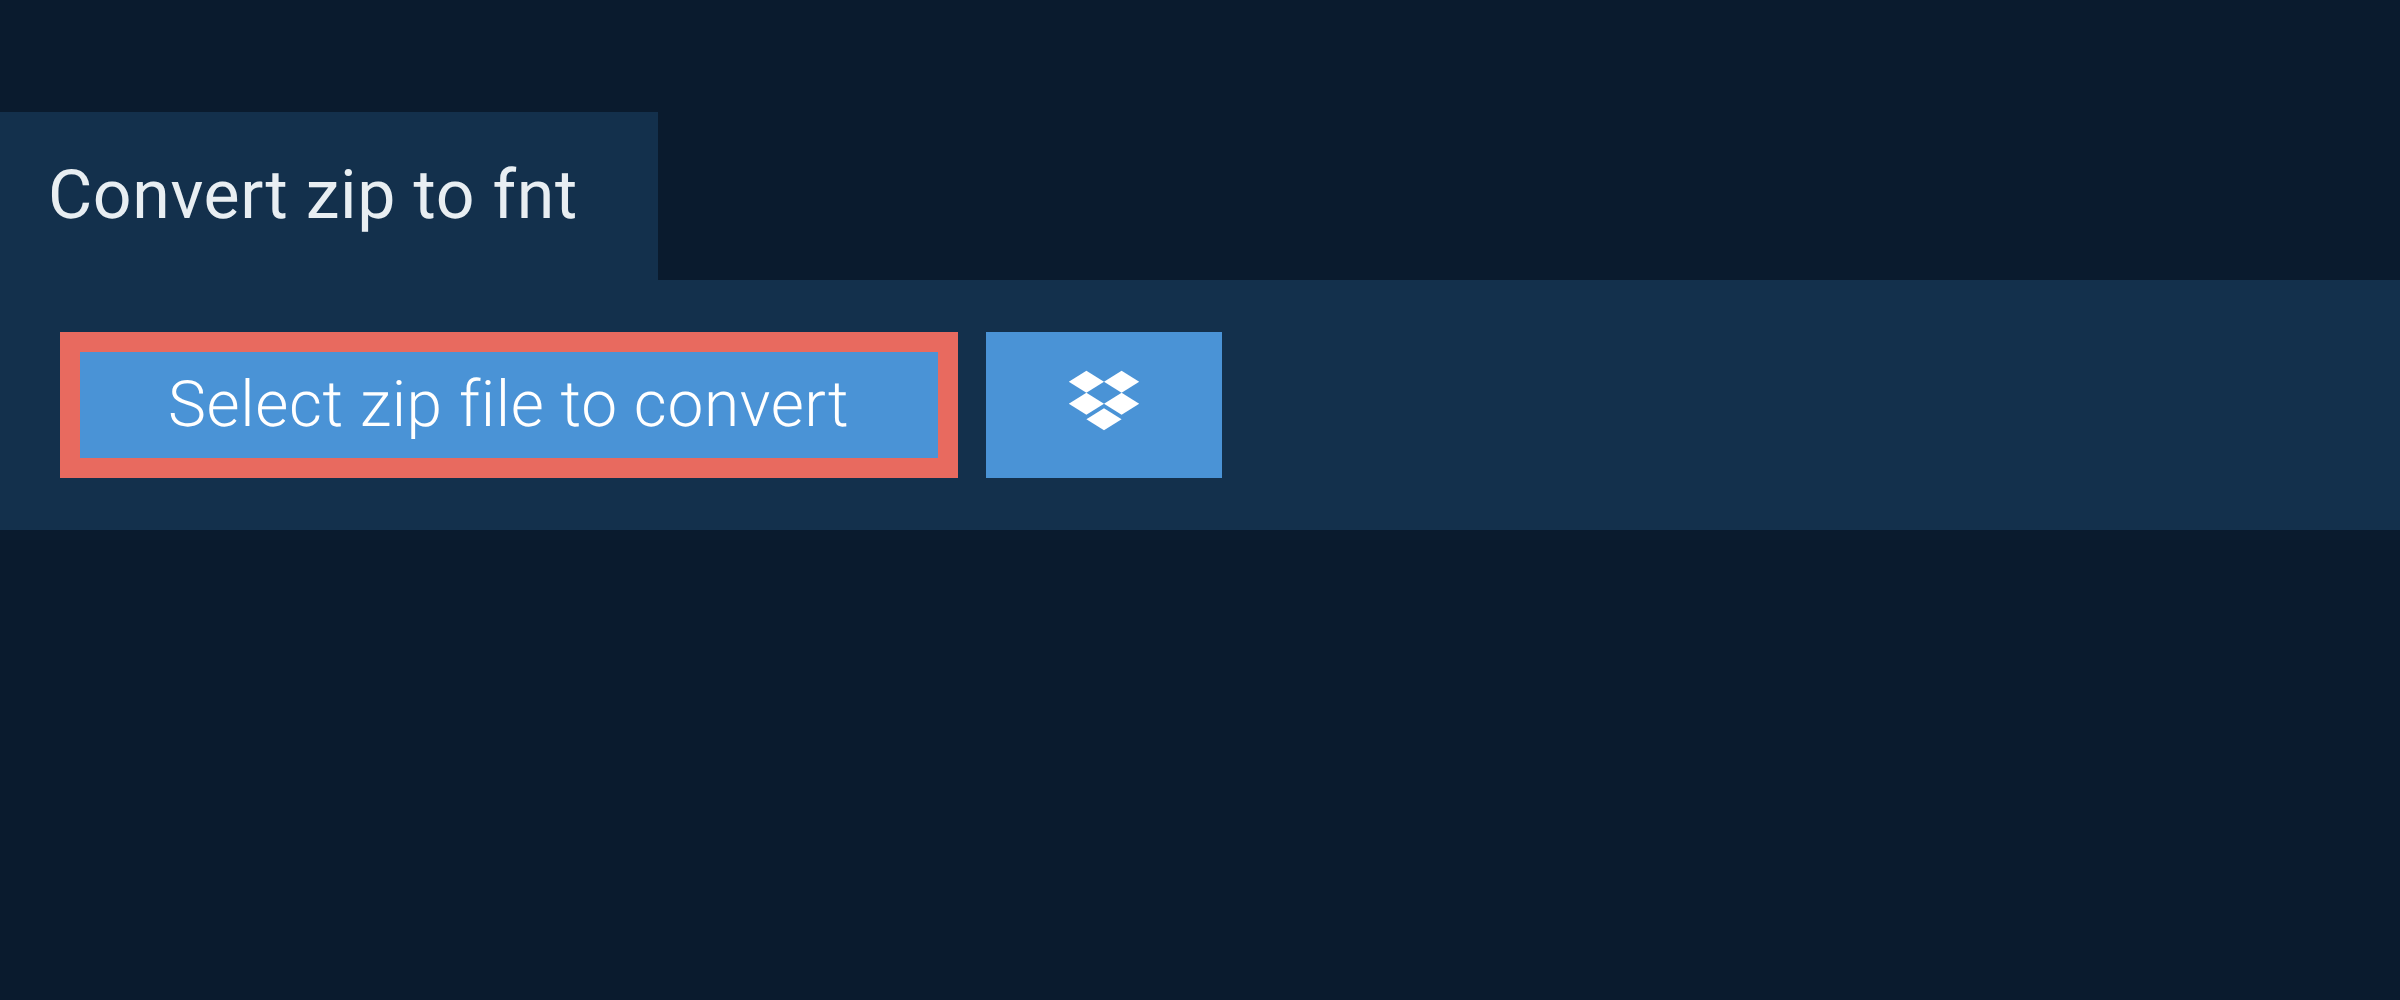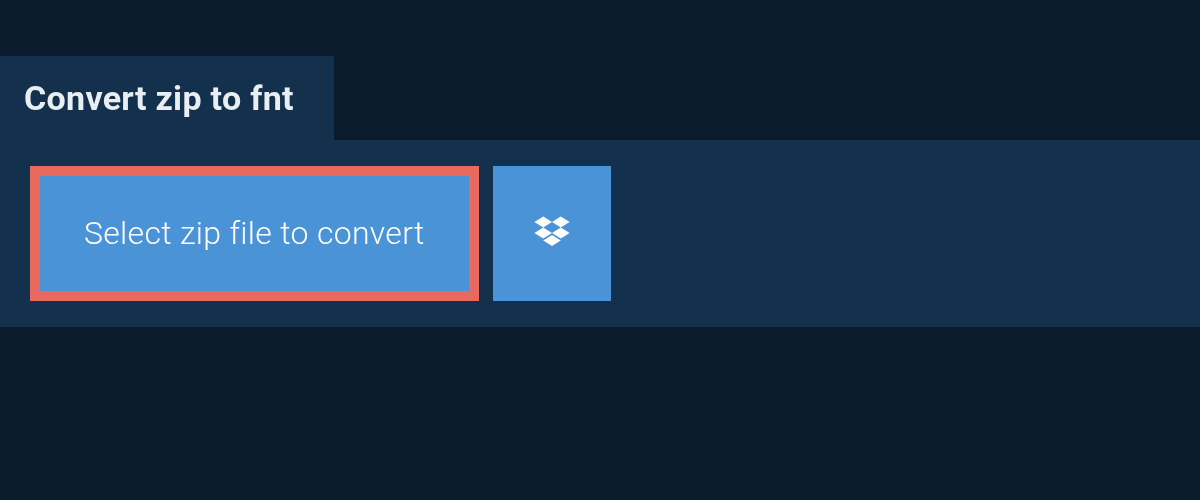--- a/index.html
+++ b/index.html
@@ -17,40 +17,40 @@
     }
     .tab {
       display: inline-block;
       background: #13304c;
       padding: 22px 40px 22px 24px;
       margin-top: 56px;
     }
     .tab-title {
       color: #e8eef2;
       font-size: 34px;
-      font-weight: 700;
+      font-weight: 400;
       letter-spacing: 0.3px;
     }
     .panel {
       background: #13304c;
       padding: 26px 30px;
       display: flex;
       align-items: stretch;
       gap: 14px;
     }
     .select-btn {
       display: inline-flex;
       align-items: center;
       justify-content: flex-end;
       border: 10px solid #e86a5f;
       background: #4a93d6;
       color: #ffffff;
       font-size: 32px;
       font-weight: 300;
-      padding: 40px 44px;
+      padding: 9px 44px;
       cursor: pointer;
       letter-spacing: 0.3px;
       line-height: 1.1;
     }
     .dropbox-btn {
       display: inline-flex;
       align-items: center;
       justify-content: center;
       background: #4a93d6;
       width: 118px;

